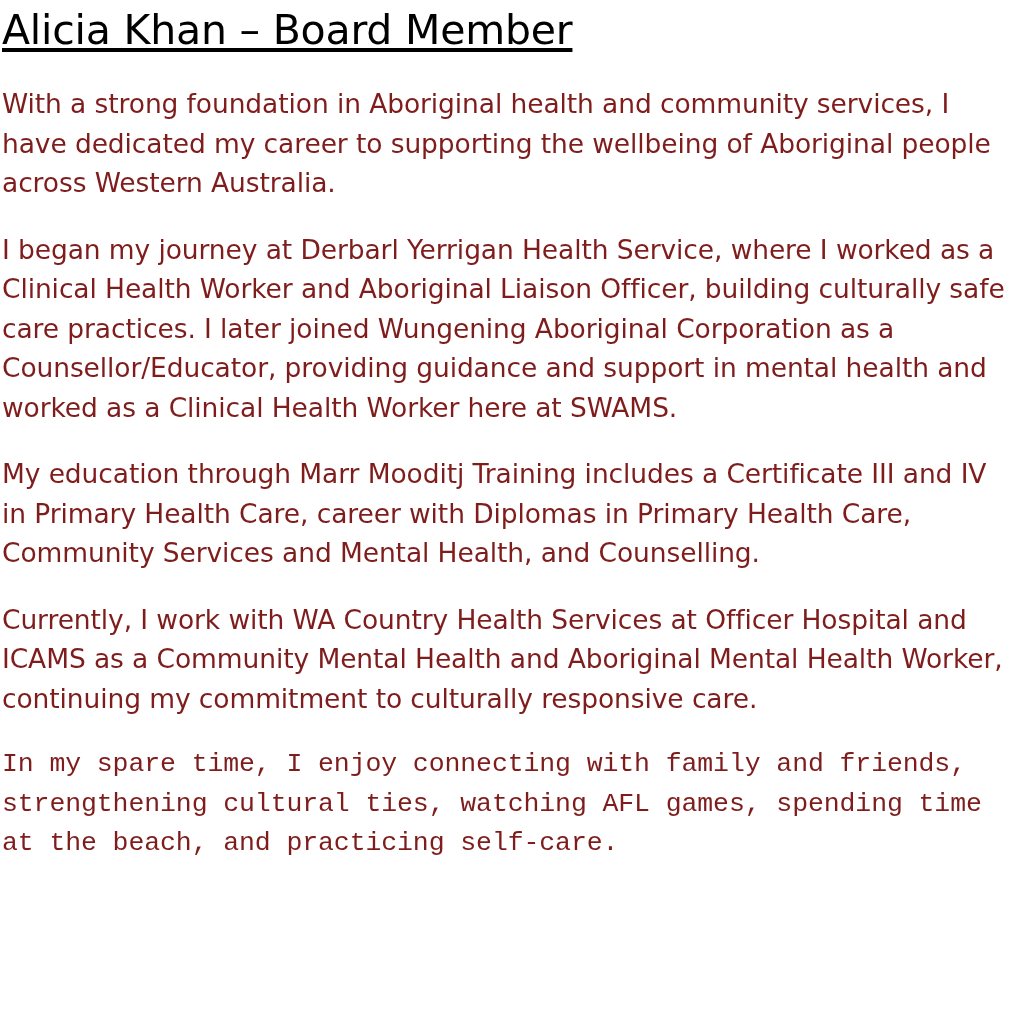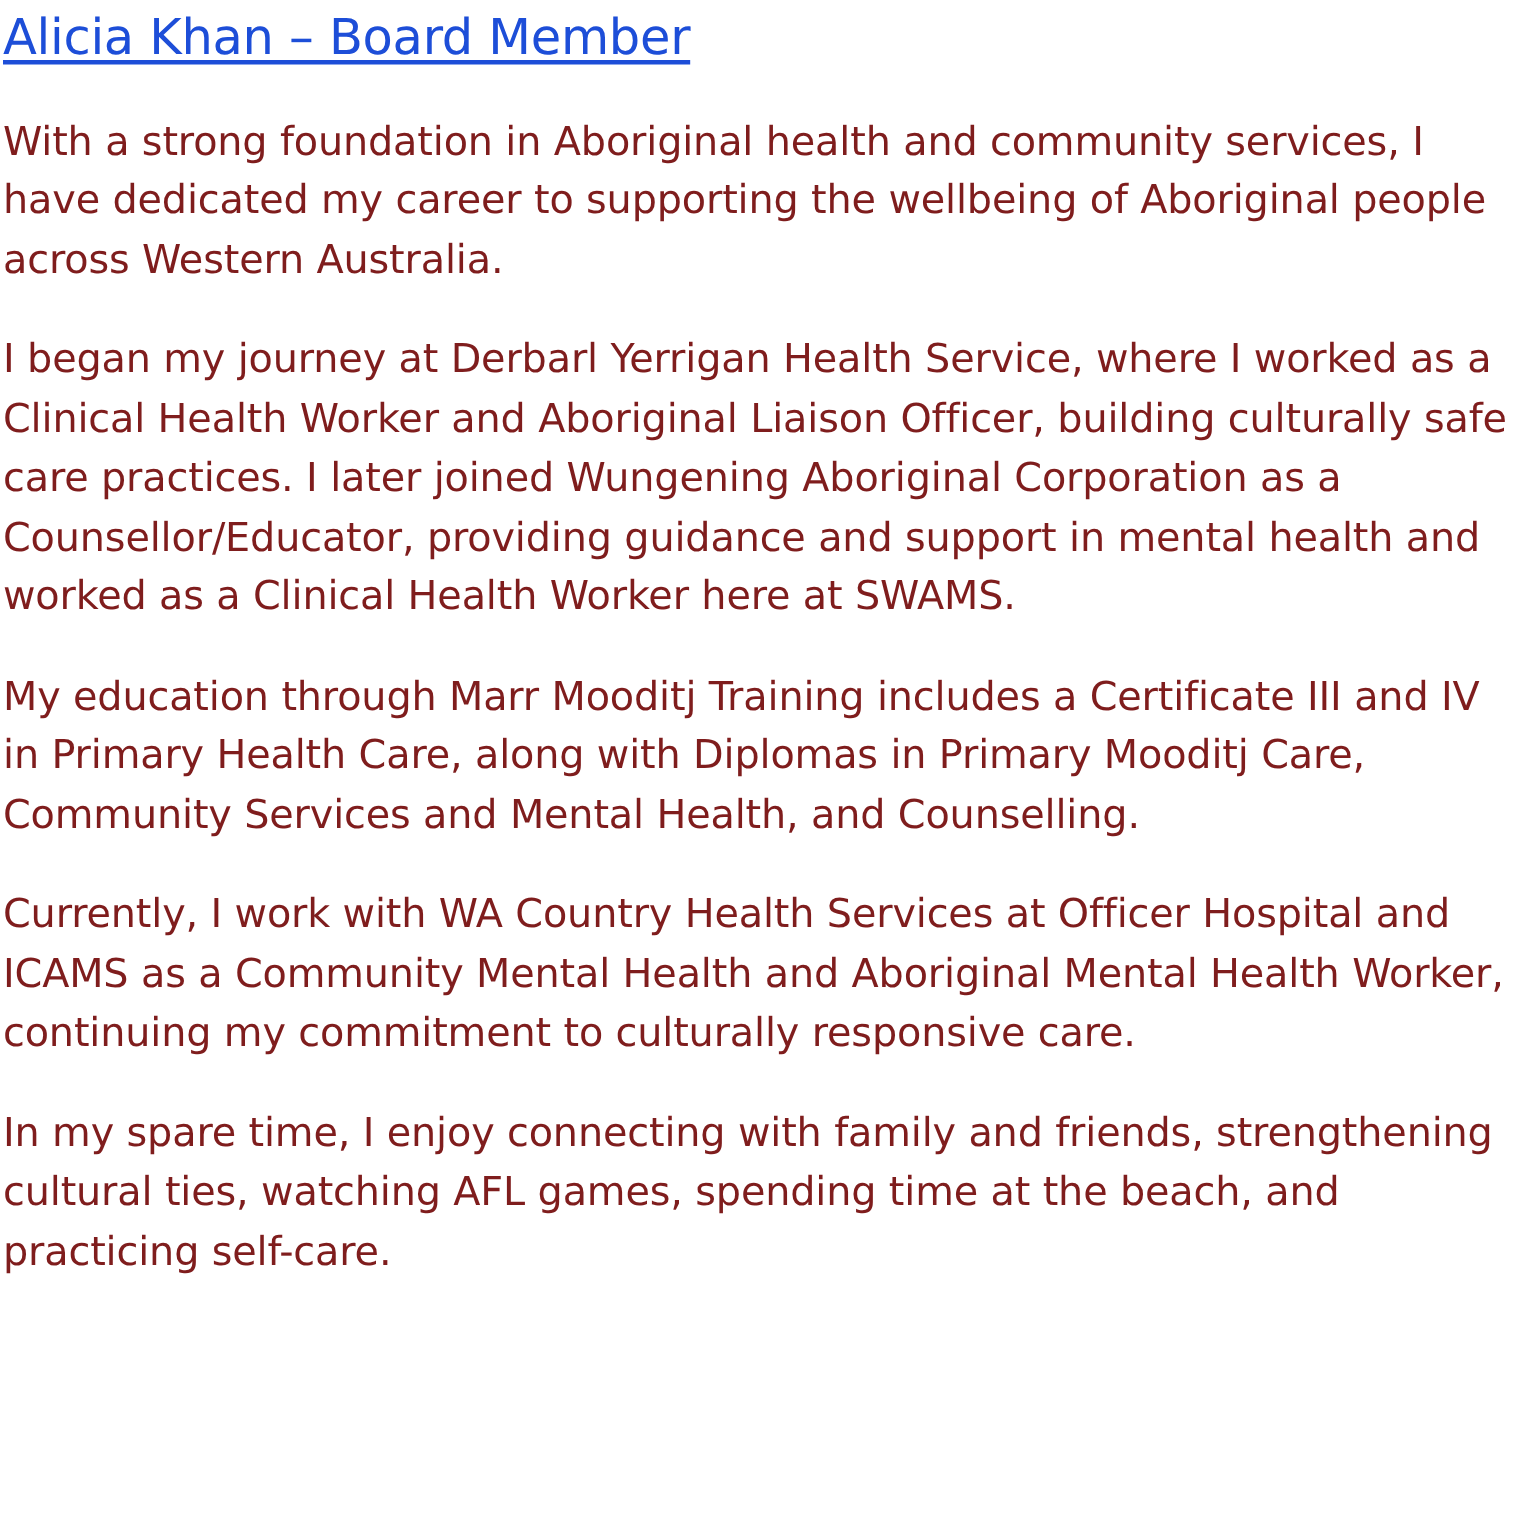--- a/index.html
+++ b/index.html
@@ -15,45 +15,46 @@
     overflow: hidden;
   }
   .page {
     box-sizing: border-box;
     width: 1024px;
     height: 1024px;
     padding: 6px 10px 0 2px;
     background: #ffffff;
   }
   .bio-title {
-    font-size: 33px;
+    font-size: 41px;
     font-weight: 400;
     line-height: 1.18;
     letter-spacing: -0.2px;
     text-decoration: underline;
     text-underline-offset: 4px;
     margin: 0 0 30px 0;
-    color: #1d4ed8;
+    color: #000000;
   }
   .bio-paragraph {
     font-size: 26.5px;
     line-height: 1.49;
     letter-spacing: -0.1px;
     margin: 0 0 27px 0;
     color: #7f1d1d;
     max-width: 1020px;
   }
   .bio-paragraph:last-child {
     margin-bottom: 0;
+    font-family: Liberation Mono, monospace;
   }
 </style>
 </head>
 <body>
 
 <div class="page">
   <h1 class="bio-title">Alicia Khan – Board Member</h1>
 
   <p class="bio-paragraph">With a strong foundation in Aboriginal health and community services, I have dedicated my career to supporting the wellbeing of Aboriginal people across Western Australia.</p>
   <p class="bio-paragraph">I began my journey at Derbarl Yerrigan Health Service, where I worked as a Clinical Health Worker and Aboriginal Liaison Officer, building culturally safe care practices. I later joined Wungening Aboriginal Corporation as a Counsellor/Educator, providing guidance and support in mental health and worked as a Clinical Health Worker here at SWAMS.</p>
-  <p class="bio-paragraph">My education through Marr Mooditj Training includes a Certificate III and IV in Primary Health Care, along with Diplomas in Primary Mooditj Care, Community Services and Mental Health, and Counselling.</p>
+  <p class="bio-paragraph">My education through Marr Mooditj Training includes a Certificate III and IV in Primary Health Care, career with Diplomas in Primary Health Care, Community Services and Mental Health, and Counselling.</p>
   <p class="bio-paragraph">Currently, I work with WA Country Health Services at Officer Hospital and ICAMS as a Community Mental Health and Aboriginal Mental Health Worker, continuing my commitment to culturally responsive care.</p>
   <p class="bio-paragraph">In my spare time, I enjoy connecting with family and friends, strengthening cultural ties, watching AFL games, spending time at the beach, and practicing self-care.</p>
 </div>
 
 </body></html>

